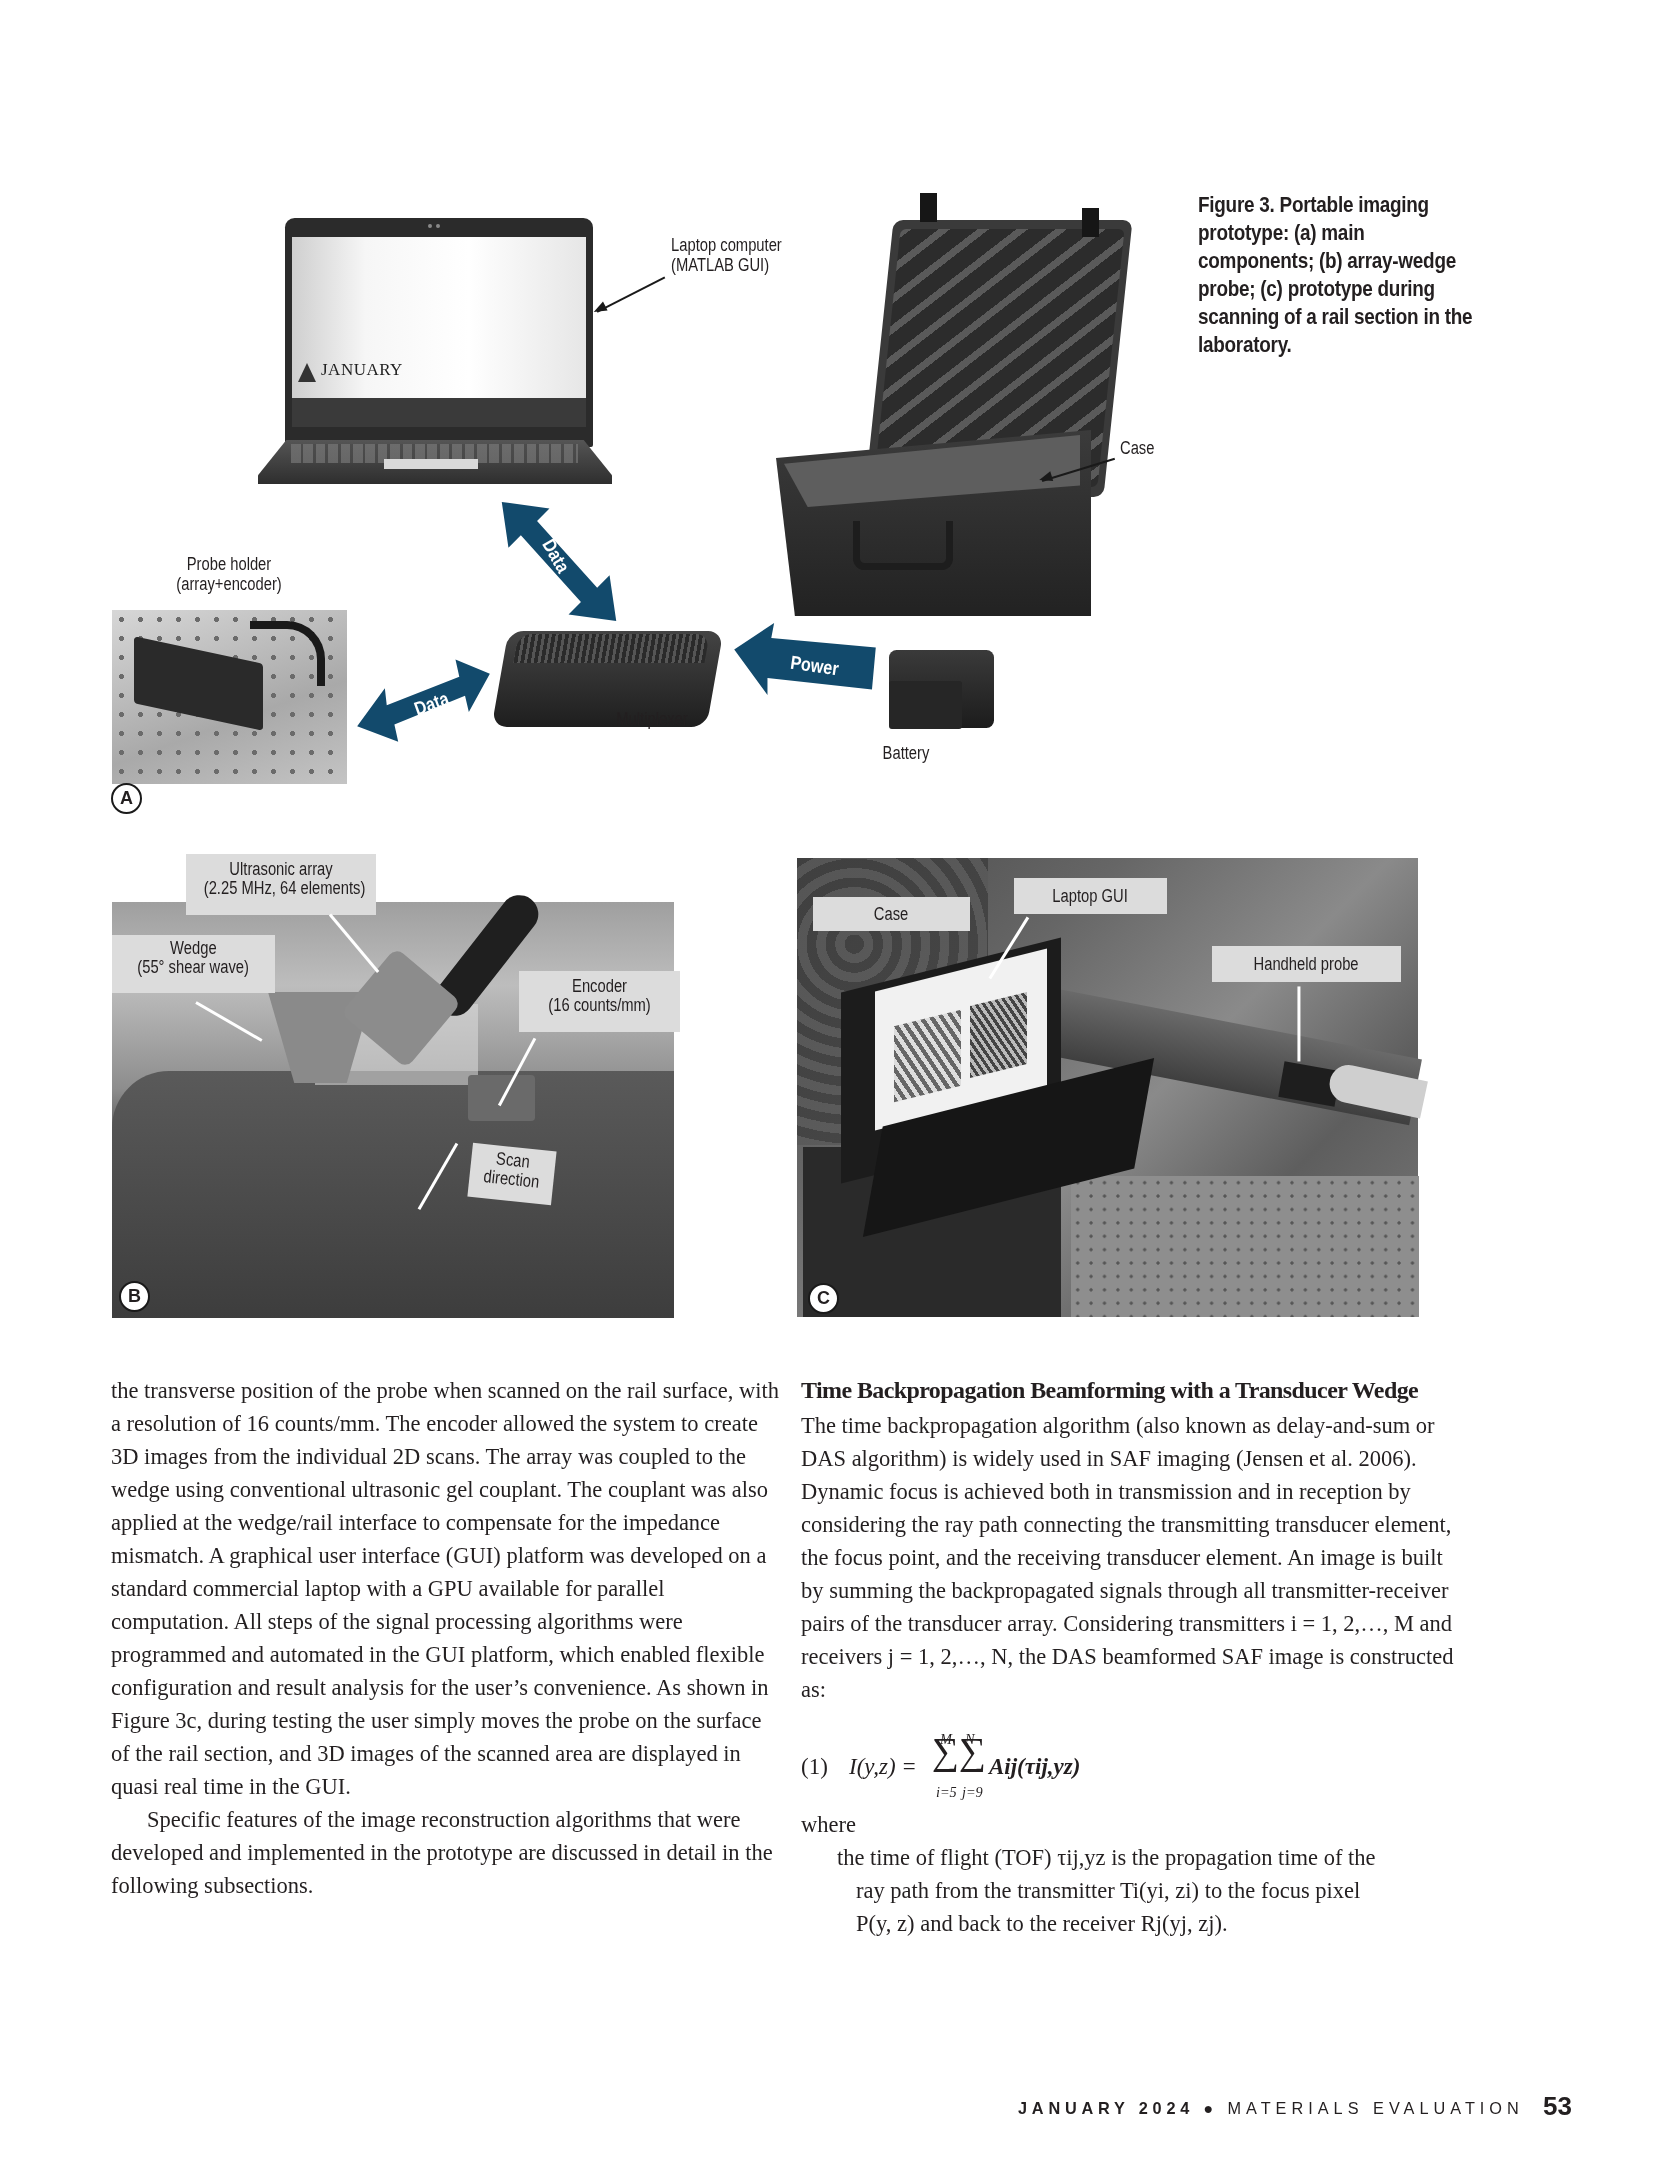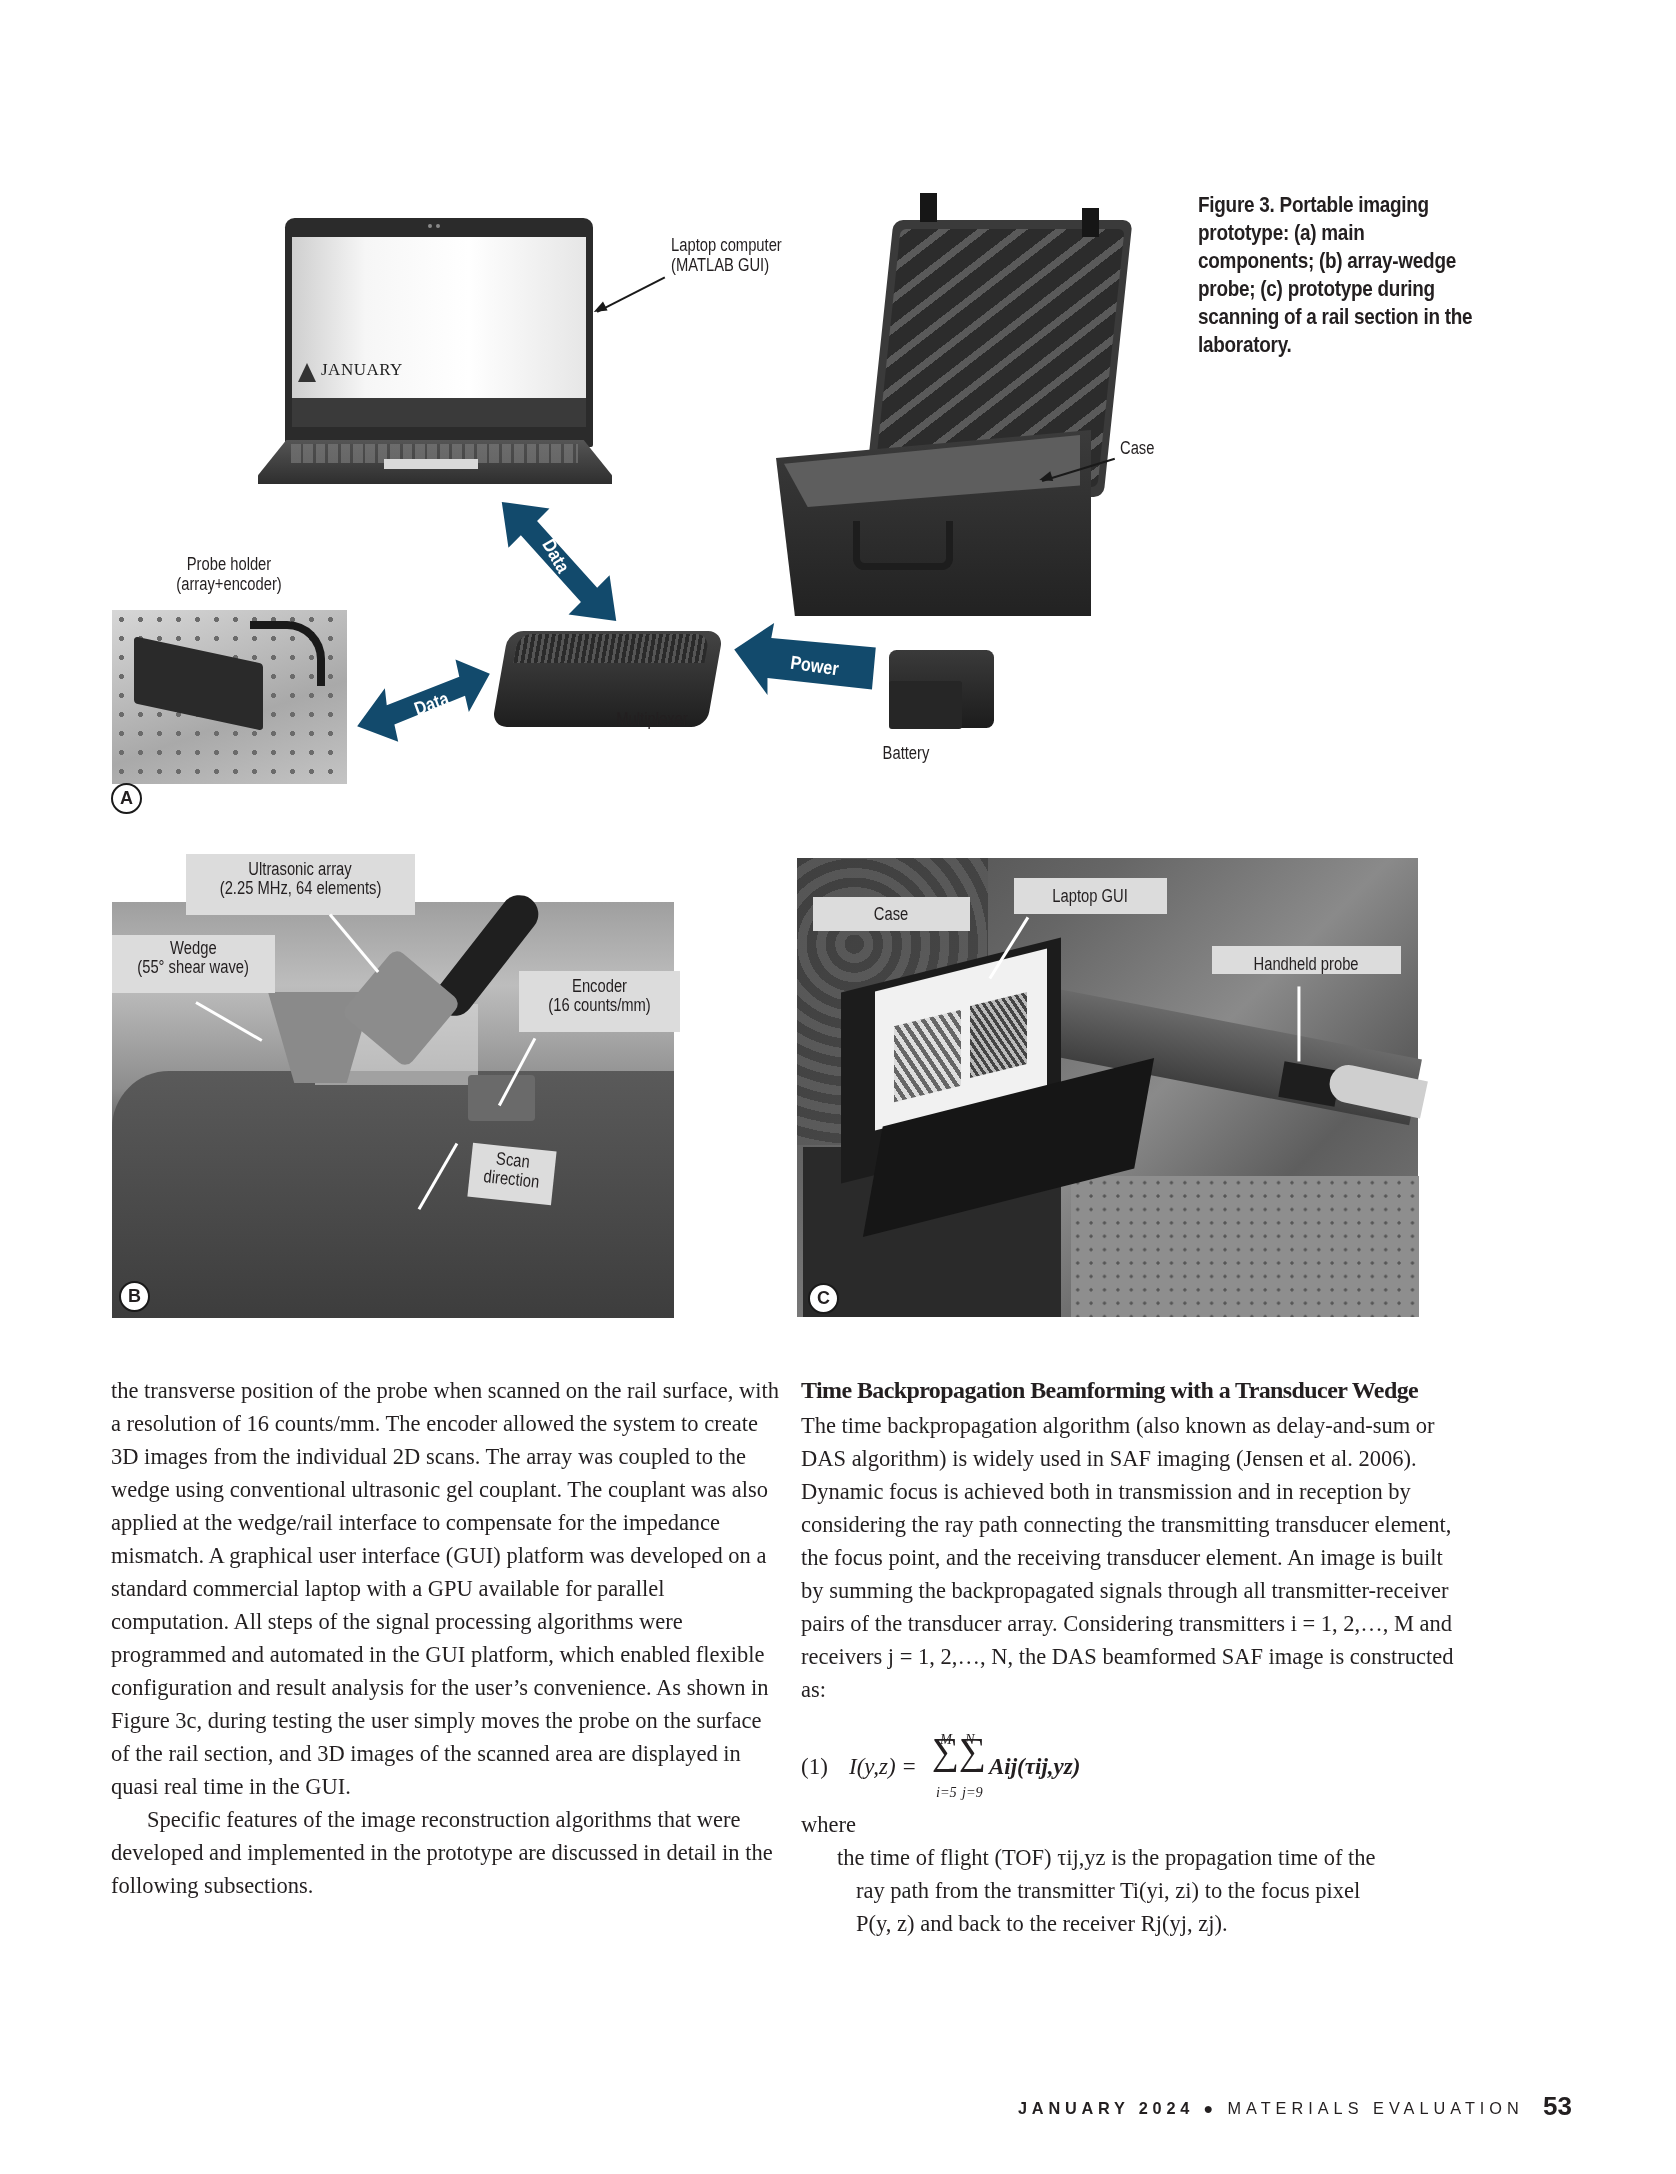--- a/index.html
+++ b/index.html
@@ -175,21 +175,21 @@
 
 <div>
   <div class="abs photo-b"></div>
   <div class="abs rail-b"></div>
   <div class="abs glass-b"></div>
   <div class="abs wedge-b"></div>
   <div class="abs cable-b"></div>
   <div class="abs array-b"></div>
   <div class="abs encoder-b"></div>
 
-  <div class="abs callout sans" style="left:186px; top:854px; width:229px; height:55px; padding-top:5.7px;">
+  <div class="abs callout sans" style="left:186px; top:854px; width:190px; height:55px; padding-top:5.7px;">
     <span>Ultrasonic array</span><br>
     <span>(2.25 MHz, 64 elements)</span>
   </div>
   <div class="abs callout sans" style="left:112px; top:935px; width:163px; height:54px; padding-top:3.8px;">
     <span>Wedge</span><br>
     <span>(55° shear wave)</span>
   </div>
   <div class="abs callout sans" style="left:513px; top:971px; width:161px; height:55px; padding-top:5.7px;margin-left:6px;">
     <span>Encoder</span><br>
     <span>(16 counts/mm)</span>
@@ -220,21 +220,21 @@
   <div class="abs laptop-c-base"></div>
   <div class="abs probe-c"></div>
   <div class="abs hand-c"></div>
 
   <div class="abs callout sans" style="left:813px; top:897px; width:157px; height:34px; line-height:34px;">
     <span>Case</span>
   </div>
   <div class="abs callout sans" style="left:1014px; top:878px; width:153px; height:36px; line-height:36px;">
     <span>Laptop GUI</span>
   </div>
-  <div class="abs callout sans" style="left:1212px; top:946px; width:189px; height:28px; line-height:36px;">
+  <div class="abs callout sans" style="left:1212px; top:946px; width:189px; height:36px; line-height:36px;">
     <span>Handheld probe</span>
   </div>
 
   <div class="abs pointer" style="left:1028px; top:916px; width:72px; transform:rotate(122deg);"></div>
   <div class="abs pointer" style="left:1299px; top:985px; width:75px; transform:rotate(90deg);"></div>
 
   <div class="abs panel-letter sans" style="left:808px; top:1283px;">C</div>
 </div>
 
 <div class="abs col col-left serif">

